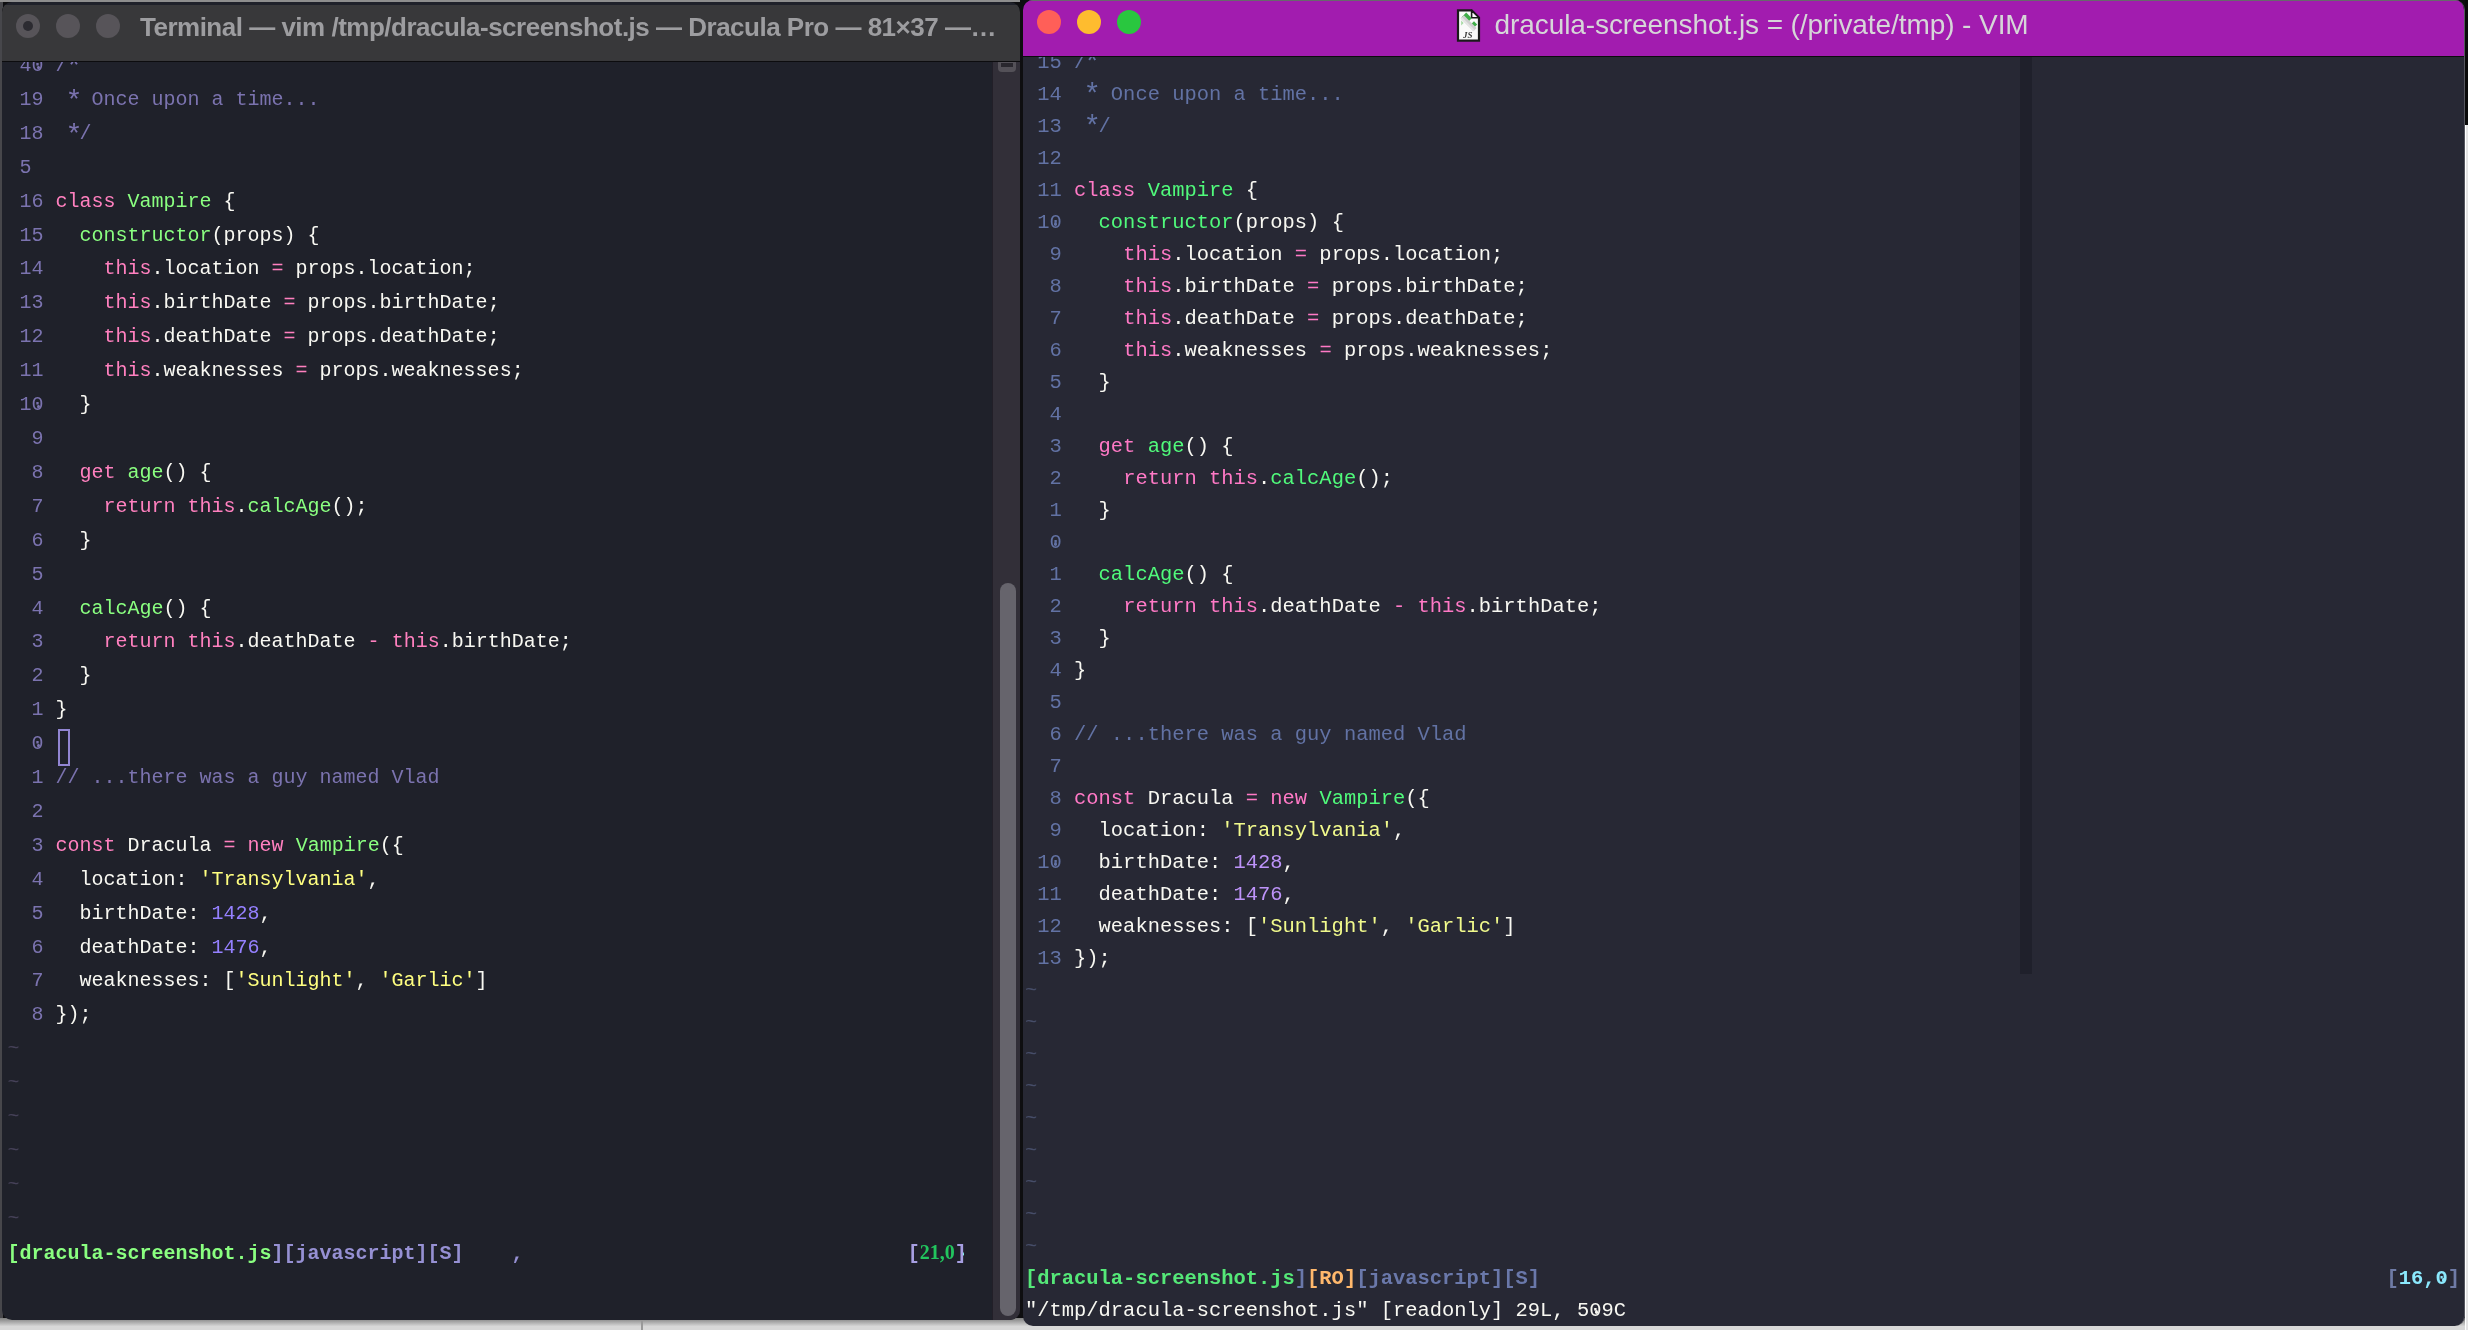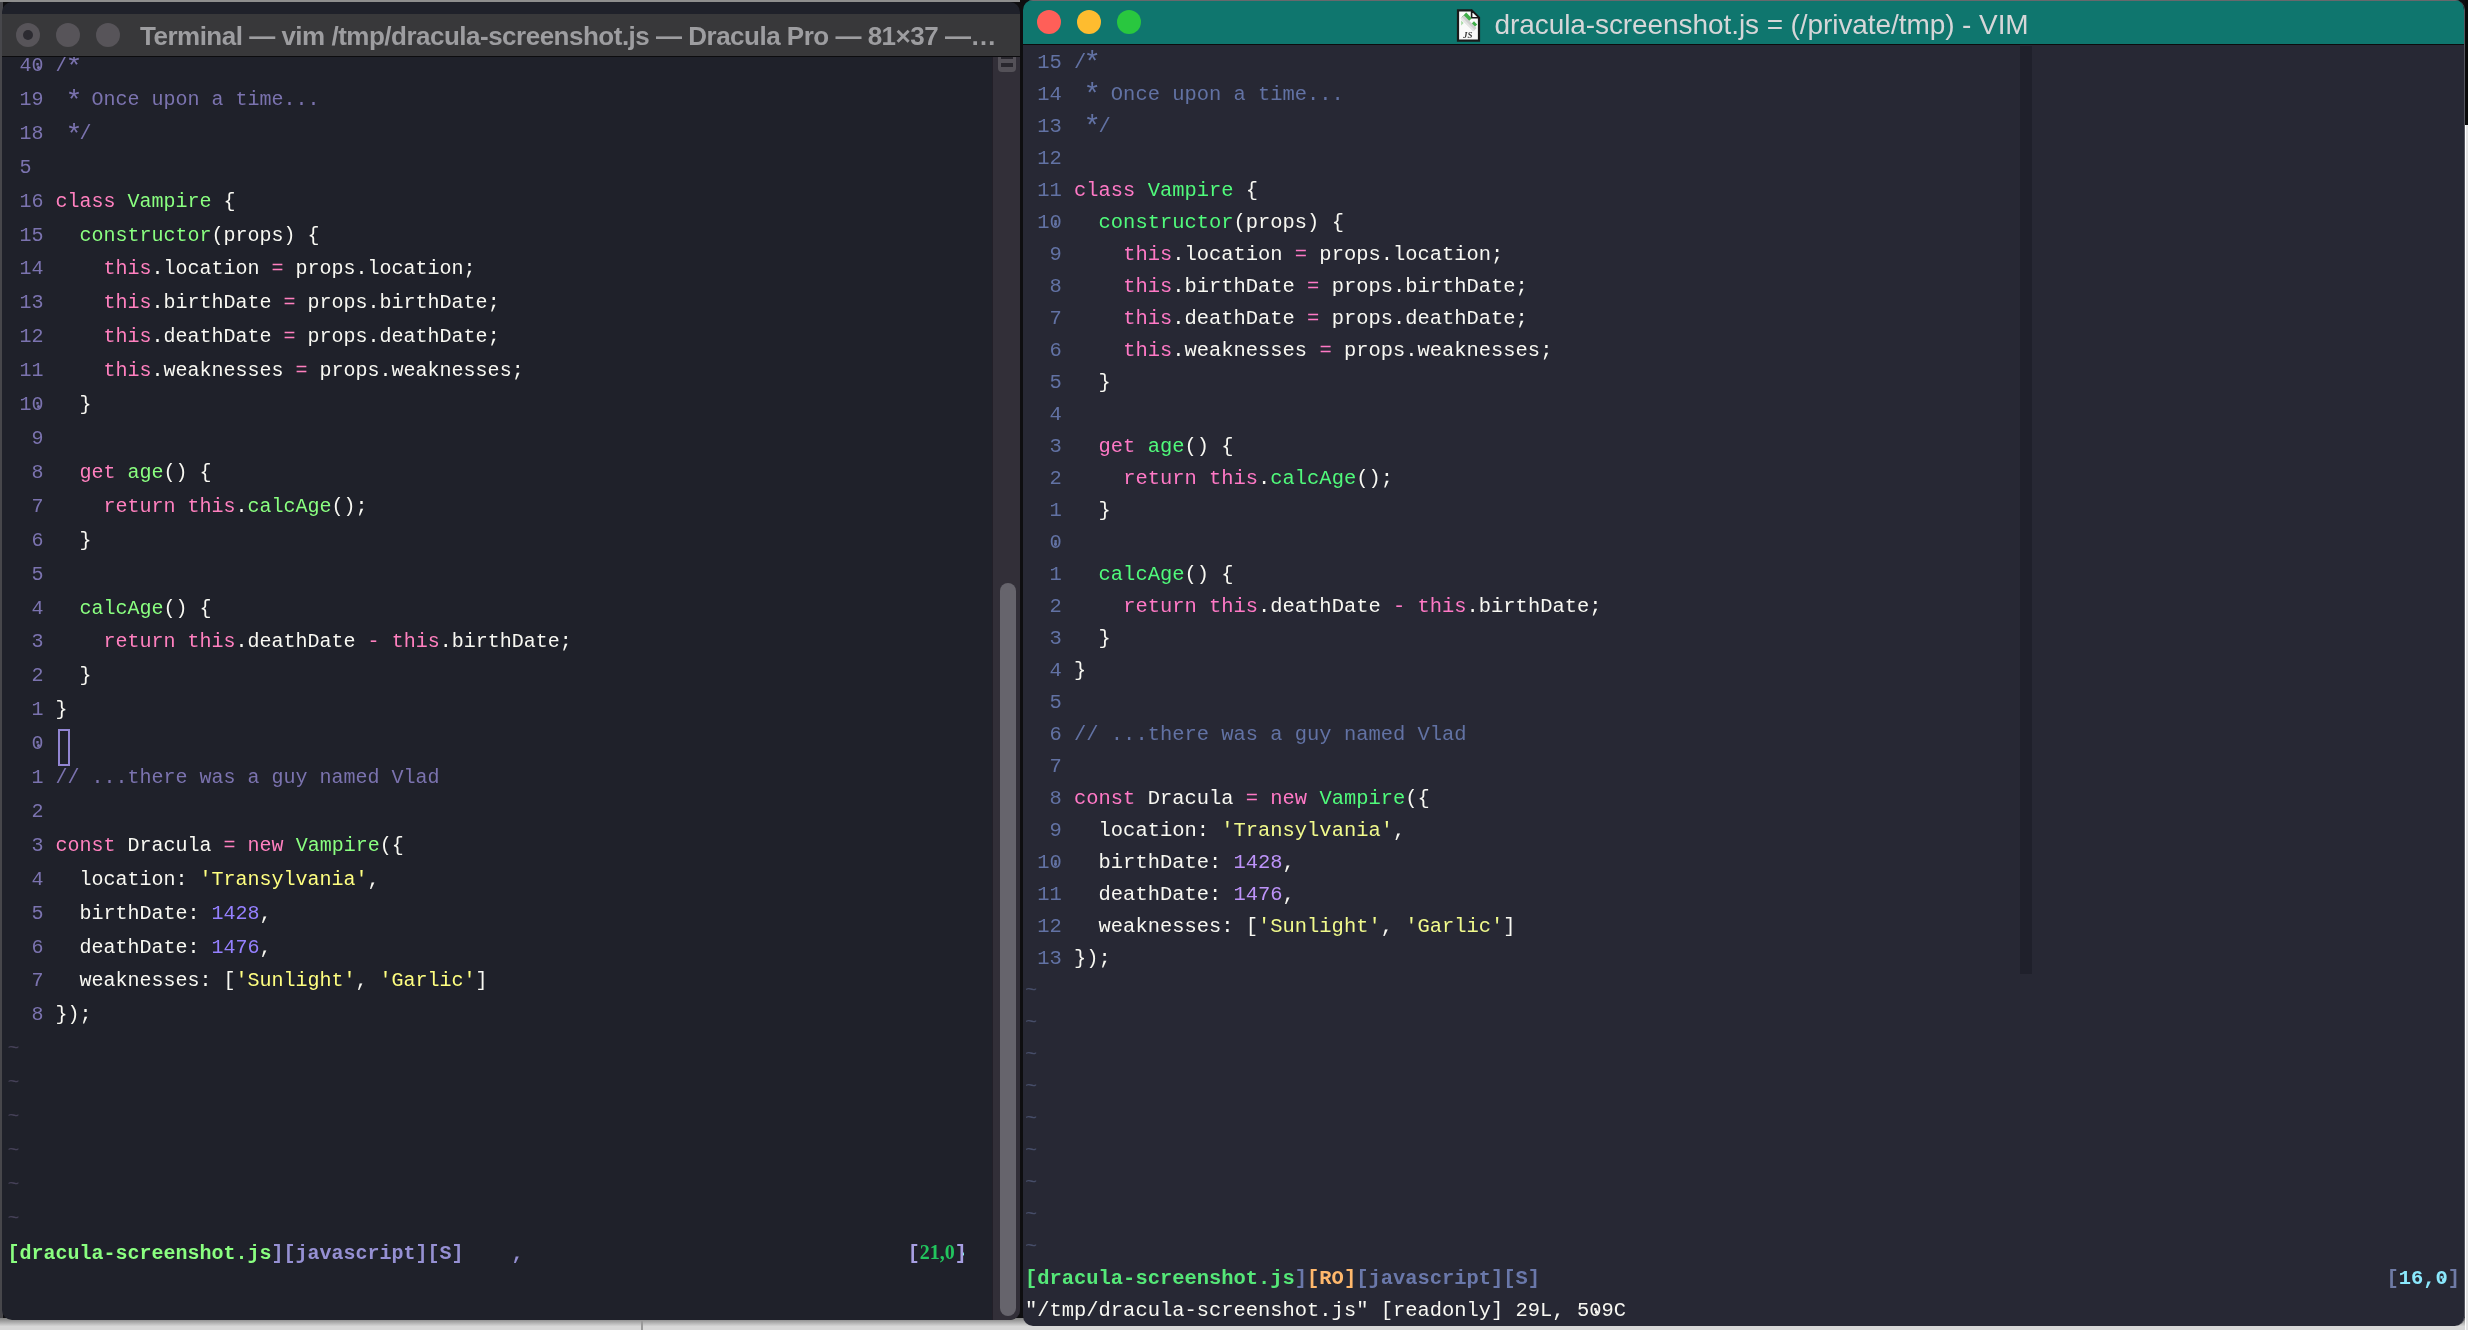--- a/index.html
+++ b/index.html
@@ -17,21 +17,21 @@
 #botband { left:0; top:1318px; width:2468px; height:12px;
   background:linear-gradient(#7f7f7f,#d8d8d8 70%); }
 #seam { left:641px; top:1319px; width:2px; height:11px; background:#999; }
 #redgetop { left:2465px; top:0; width:3px; height:125px; background:#0A0A0A; }
 #redgebot { left:2465px; top:125px; width:3px; height:1205px; background:#E4E4E4;
   border-left:1px solid #fff; }
 
 
 #winL { left:2px; top:2px; width:1017.5px; height:1318px; border-radius:10px;
   overflow:hidden; background:#1F212A; }
-#winL .tbar { position:absolute; left:0; top:12px; width:100%; height:42px; background:#38383A;
+#winL .tbar { position:absolute; left:0; top:3px; width:100%; height:56px; background:#38383A;
   box-shadow:0 1px 0 #0c0c0e; }
 .btn { position:absolute; border-radius:50%; width:24px; height:24px; top:9px; }
 #winL .b1 { left:14px; background:#575459; }
 #winL .b1::after { content:""; position:absolute; left:7px; top:7px; width:10px; height:10px;
   border-radius:50%; background:#2C2B31; }
 #winL .b2 { left:54px; background:#575459; }
 #winL .b3 { left:94px; background:#575459; }
 #winL .title { position:absolute; left:138px; top:0; height:42px; line-height:43px;
   font:bold 26px/44px "Liberation Sans", sans-serif; color:#9D9DA0; letter-spacing:-0.5px; white-space:pre; }
 
@@ -58,21 +58,21 @@
 #winL .cy{color:#22c55e;font-family:Liberation Serif, serif;}
 #winL .stg{color:#8AFF80;}
 #winL .stp{color:#9690D3;margin-top:8px;}
 #winL .rbr{color:#A79FE2;}
 #winL .cur { position:absolute; left:56.3px; top:726.5px; width:11.6px; height:37.5px;
   border:2px solid #9185D2; box-sizing:border-box; }
 
 
 #winR { left:1022.5px; top:0; width:1442.5px; height:1326px; border-radius:10px;
   overflow:hidden; background:#272834; border-right:1px solid #55565E; }
-#winR .tbar { position:absolute; left:0; top:0; width:100%; height:44px; background:#0f766e;
+#winR .tbar { position:absolute; left:0; top:0; width:100%; height:56px; background:#a21caf;
   border-top:1.5px solid #68686C; box-shadow:0 1px 0 #0c0c0e; }
 #winR .b1 { left:14px; background:#FF5F58; }
 #winR .b2 { left:54px; background:#FEBC2F; }
 #winR .b3 { left:94px; background:#29C73F; }
 #winR .title { position:absolute; left:472px; top:2px; height:42px;
   font:normal 28px/44px "Liberation Sans", sans-serif; color:#D6D6D8; letter-spacing:-0.08px; white-space:pre; }
 #winR .dicon { position:absolute; left:433px; top:8px; }
 #winR .ccol { position:absolute; left:997px; top:46px; width:12.3px; height:928px;
   background:#1F202B; }
 #winR pre { position:absolute; left:2.5px; top:46.5px;

